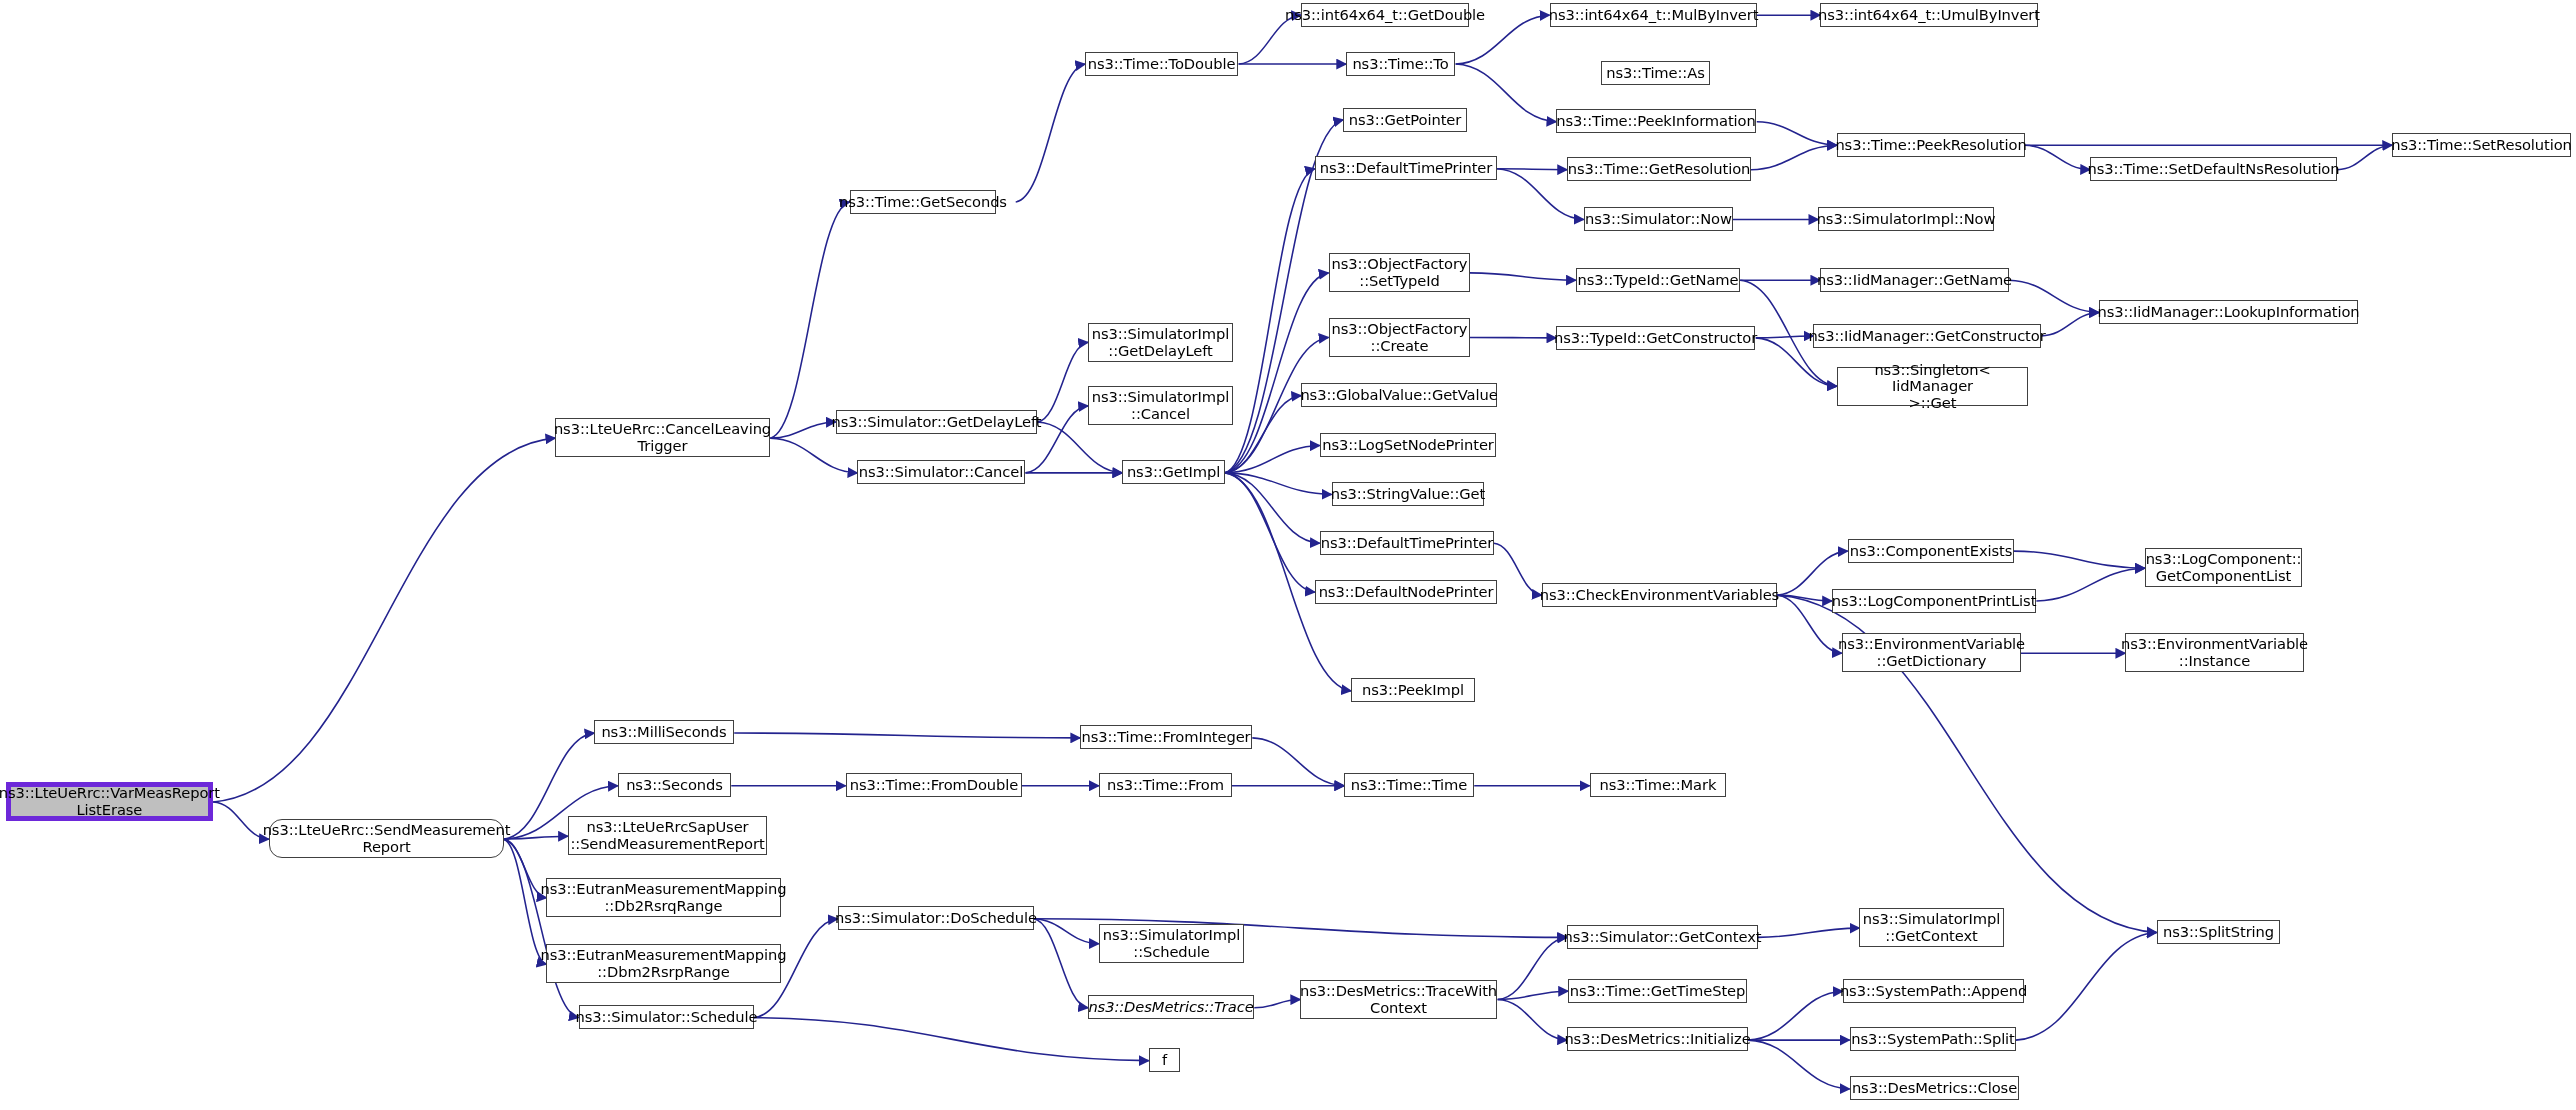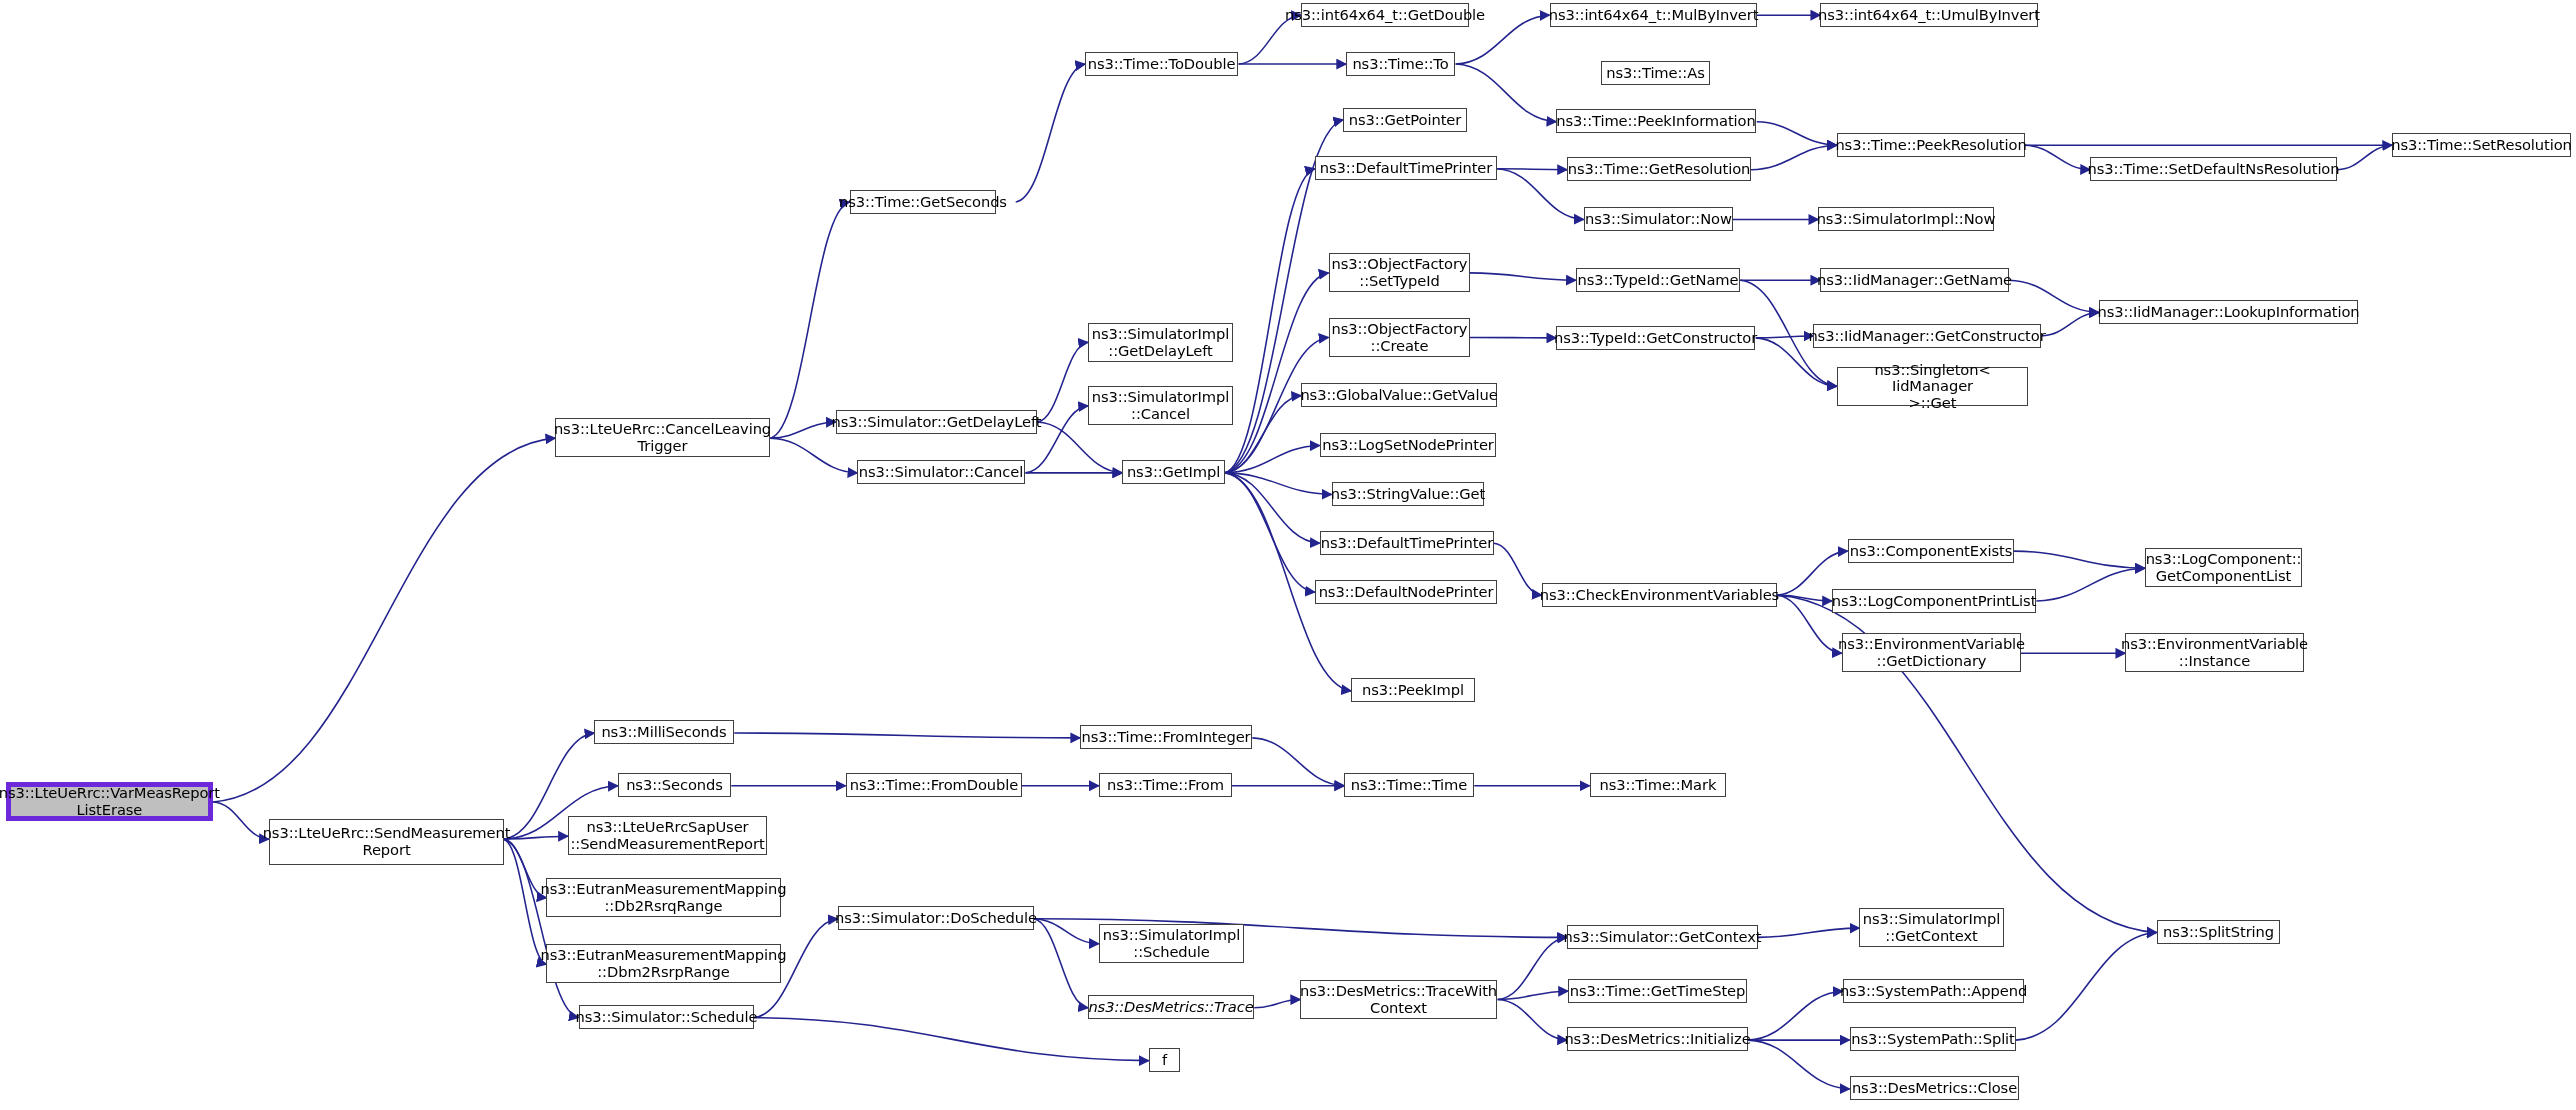--- a/index.html
+++ b/index.html
@@ -115,21 +115,21 @@
         <path d="M 1798 958.5 C 1844.8 958.1865, 1855.2 949.3135, 1902 949" fill="none" stroke="#23238e" stroke-width="1.6" marker-end="url(#arrow)"></path>
         <path d="M 1788 1063.5 C 1831.65 1061.85, 1841.35 1015.15, 1885 1013.5" fill="none" stroke="#23238e" stroke-width="1.6" marker-end="url(#arrow)"></path>
         <path d="M 1788 1063.5 C 1834.8 1063.5, 1845.2 1063.5, 1892 1063.5" fill="none" stroke="#23238e" stroke-width="1.6" marker-end="url(#arrow)"></path>
         <path d="M 1788 1063.5 C 1834.8 1065.15, 1845.2 1111.85, 1892 1113.5" fill="none" stroke="#23238e" stroke-width="1.6" marker-end="url(#arrow)"></path>
         <path d="M 2062 1063.5 C 2126.8 1059.87, 2141.2 957.13, 2206 953.5" fill="none" stroke="#23238e" stroke-width="1.6" marker-end="url(#arrow)"></path>
       </g>
   </svg>
   <div id="node-layer">
       <div class="node root" style="left: 5.9px; top: 782px; width: 207px; height: 39px;">ns3::LteUeRrc::VarMeasReport
 ListErase</div>
-      <div class="node" style="left: 269px; top: 819px; width: 235px; height: 46px;">ns3::LteUeRrc::SendMeasurement
+      <div class="node" style="left: 269px; top: 819px; width: 235px; height: 39px; border-radius: 13px;">ns3::LteUeRrc::SendMeasurement
 Report</div>
       <div class="node" style="left: 555px; top: 418px; width: 215px; height: 39px;">ns3::LteUeRrc::CancelLeaving
 Trigger</div>
       <div class="node" style="left: 850px; top: 190px; width: 146px; height: 24.4px;">ns3::Time::GetSeconds</div>
       <div class="node" style="left: 1085px; top: 52px; width: 153px; height: 24.4px;">ns3::Time::ToDouble</div>
       <div class="node" style="left: 1301px; top: 2.9px; width: 168px; height: 24.4px;">ns3::int64x64_t::GetDouble</div>
       <div class="node" style="left: 1346px; top: 52px; width: 109px; height: 24.4px;">ns3::Time::To</div>
       <div class="node" style="left: 1550px; top: 2.9px; width: 207px; height: 24.4px;">ns3::int64x64_t::MulByInvert</div>
       <div class="node" style="left: 1820px; top: 2.9px; width: 218px; height: 24.4px;">ns3::int64x64_t::UmulByInvert</div>
       <div class="node" style="left: 1601px; top: 61px; width: 109px; height: 24.4px;">ns3::Time::As</div>

